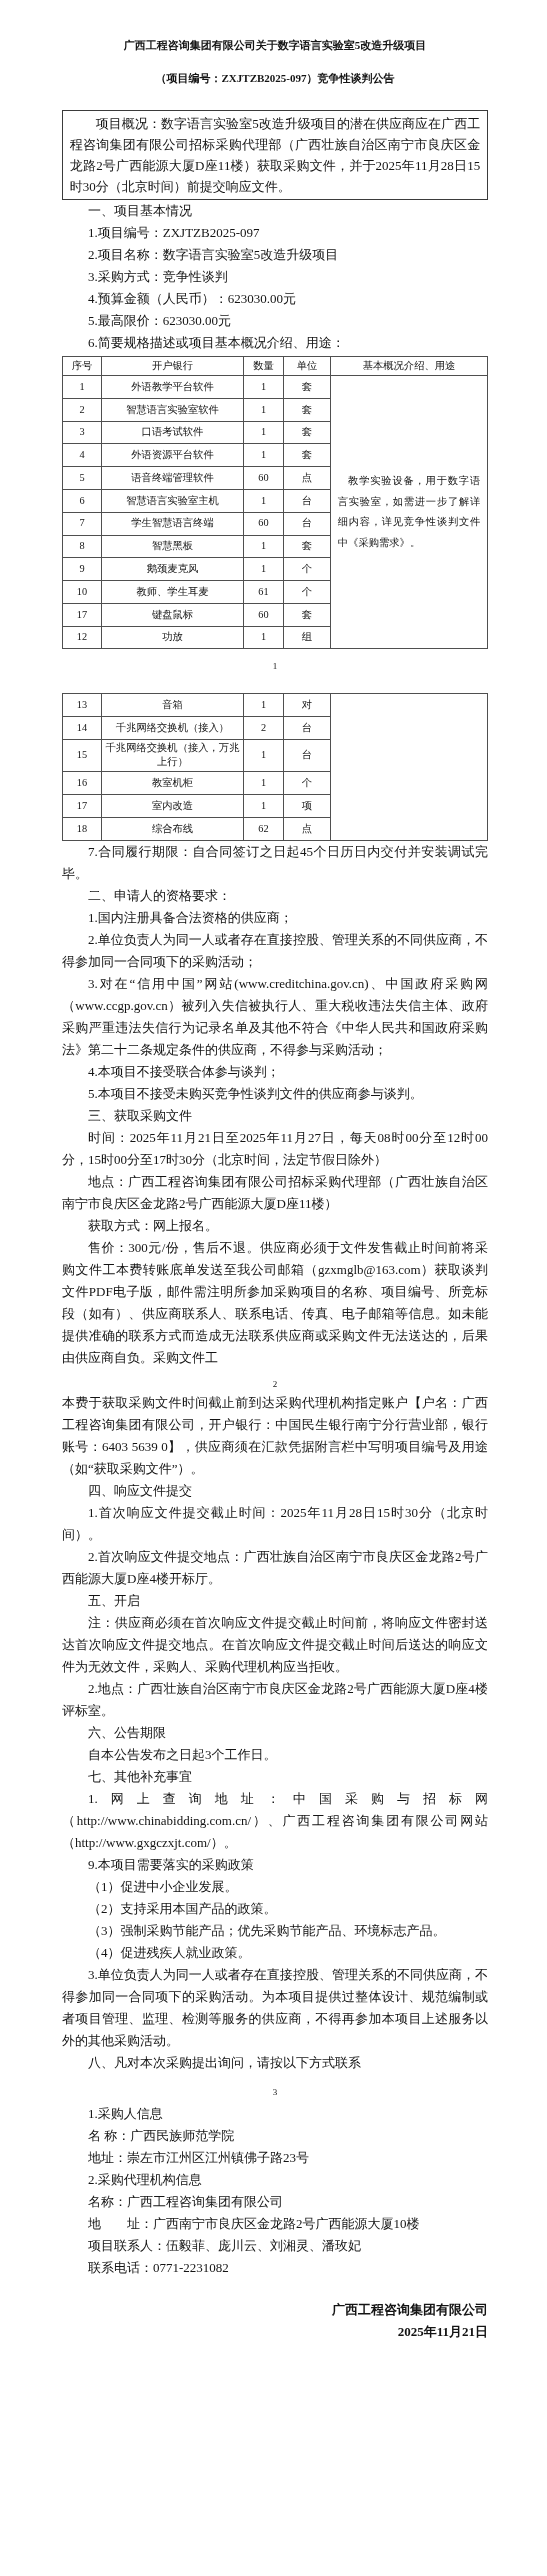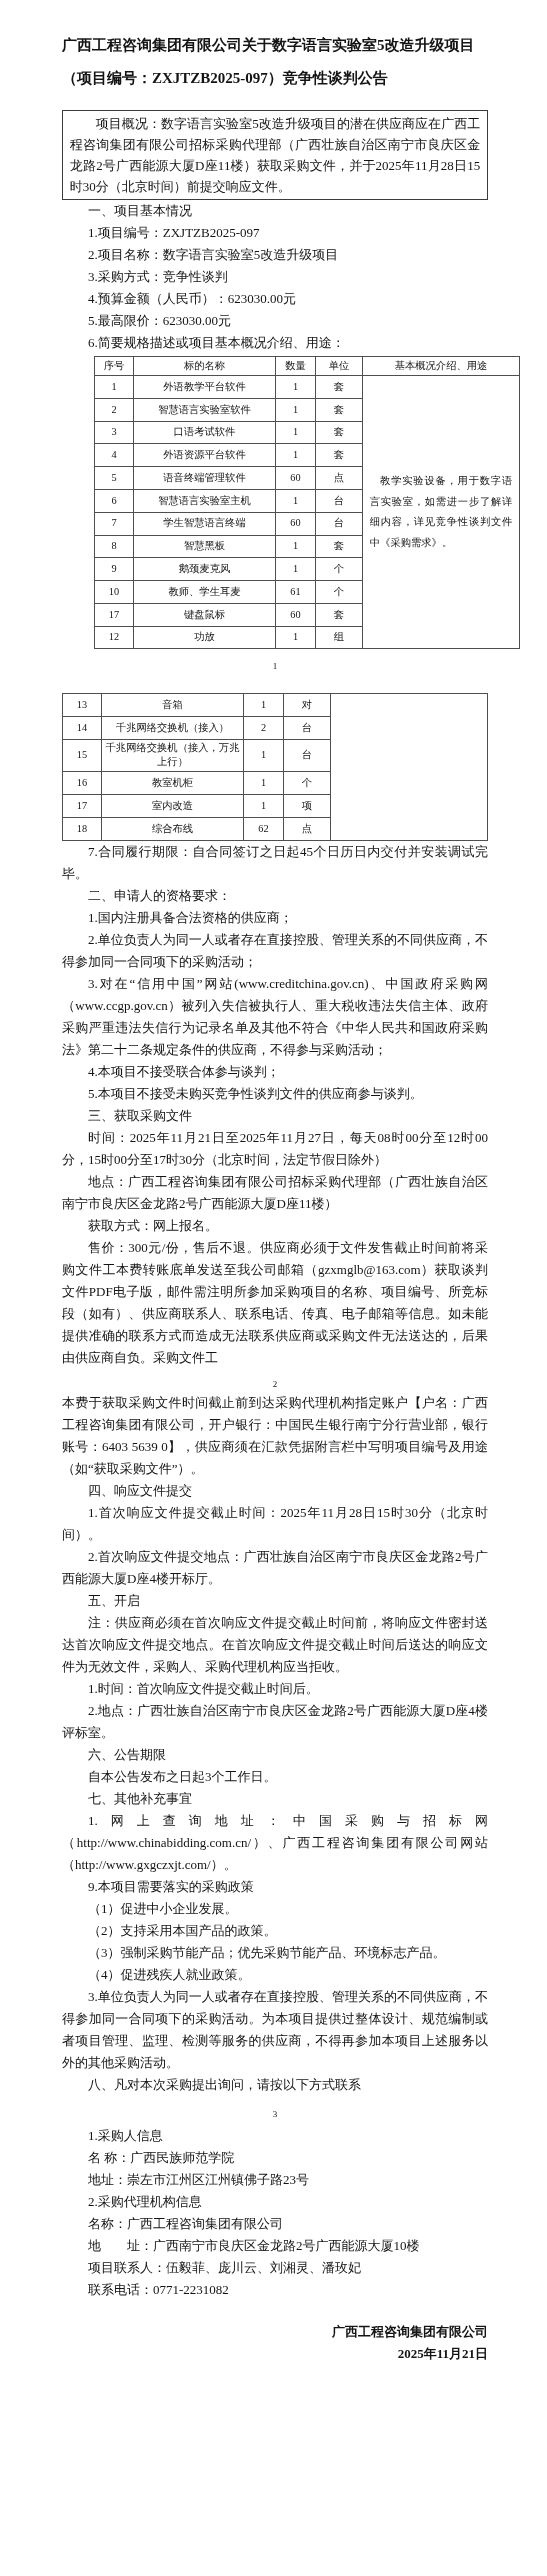--- a/index.html
+++ b/index.html
@@ -3,34 +3,34 @@
 <meta charset="utf-8">
 <style>
   html { background:#ffffff; }
   html, body { margin:0; padding:0; }
   body {
     width:548px; height:2576px; overflow:hidden;
     background:#ffffff; color:#141414;
     font-family:"Liberation Serif","DejaVu Serif",serif;
   }
   .doc { box-sizing:border-box; width:548px; padding:29px 60px 0 62px; }
-  .doc-title { font-size:15px; font-weight:bold; text-align:left; line-height:33px; }
+  .doc-title { font-size:11px; font-weight:bold; text-align:center; line-height:33px; }
   .overview-box { border:0.7px solid #3b3b3b; margin-top:15px; padding:2.1px 6.8px; }
   p { margin:0; font-size:13px; line-height:22px; text-align:justify; text-indent:2em; }
   .overview-box p { line-height:21px; }
   .no-indent { text-indent:0; }
   .page-num { text-align:center; text-indent:0; font-size:9px; line-height:13.7px; }
   .page-num.p1 { margin-top:11px; margin-bottom:8.2px; }
   .page-num.p2 { margin-top:9.6px; }
   .page-num.p3 { margin-top:12.3px; margin-bottom:2.7px; }
   .page-num.p4 { margin-top:315px; }
   .right { text-align:right; text-indent:0;font-weight:bold; }
   .sig-company { margin-top:20.5px; }
   table.goods { width:100%; border-collapse:collapse; table-layout:fixed; }
-  table.goods.part1 { margin-top:1.4px; border-bottom:1.4px solid #9a9a9a;margin-left:32px; }
+  table.goods.part1 { margin-top:1.4px; border-bottom:1.4px solid #9a9a9a; }
   table.goods.part2 { border-top:1.4px solid #9a9a9a;margin-top:19px; }
   .goods th, .goods td {
     border:0.7px solid #4f4f4f; font-weight:normal; font-size:10.3px;
     text-align:center; vertical-align:middle; padding:1.4px 2.7px;
     height:19px; line-height:14.4px; word-break:break-all;
   }
   .goods th { height:15.7px; }
   .goods td.note-cell {
     text-align:justify; text-indent:1em; padding:4.1px 6.8px; line-height:20.5px;
   }
@@ -61,21 +61,21 @@
     <colgroup>
         <col style="width:39px">
         <col style="width:142px">
         <col style="width:40px">
         <col style="width:47px">
         <col>
       </colgroup>
     <tbody>
         <tr>
       <th>序号</th>
-      <th>标的名称</th>
+      <th>开户银行</th>
       <th>数量</th>
       <th>单位</th>
       <th>基本概况介绍、用途</th>
     </tr>
     <tr>
       <td>1</td>
       <td>外语教学平台软件</td>
       <td>1</td>
       <td>套</td>
       <td class="note-cell" rowspan="12">教学实验设备，用于数字语言实验室，如需进一步了解详细内容，详见竞争性谈判文件中《采购需求》。</td>
@@ -218,21 +218,20 @@
   <p class="page-num p2">2</p>
 
   <p class="no-indent">本费于获取采购文件时间截止前到达采购代理机构指定账户【户名：广西工程咨询集团有限公司，开户银行：中国民生银行南宁分行营业部，银行账号：6403 5639 0】，供应商须在汇款凭据附言栏中写明项目编号及用途（如“获取采购文件”）。</p>
 
   <p>四、响应文件提交</p>
   <p>1.首次响应文件提交截止时间：2025年11月28日15时30分（北京时间）。</p>
   <p>2.首次响应文件提交地点：广西壮族自治区南宁市良庆区金龙路2号广西能源大厦D座4楼开标厅。</p>
   <p>五、开启</p>
 
   <p>注：供应商必须在首次响应文件提交截止时间前，将响应文件密封送达首次响应文件提交地点。在首次响应文件提交截止时间后送达的响应文件为无效文件，采购人、采购代理机构应当拒收。</p>
-  <p>1.时间：首次响应文件提交截止时间后。</p>
   <p>2.地点：广西壮族自治区南宁市良庆区金龙路2号广西能源大厦D座4楼评标室。</p>
 
   <p>六、公告期限</p>
   <p>自本公告发布之日起3个工作日。</p>
 
   <p>七、其他补充事宜</p>
   <p>1.网上查询地址：中国采购与招标网（http://www.chinabidding.com.cn/）、广西工程咨询集团有限公司网站（http://www.gxgczxjt.com/）。</p>
   <p>9.本项目需要落实的采购政策</p>
   <p>（1）促进中小企业发展。</p>
   <p>（2）支持采用本国产品的政策。</p>

